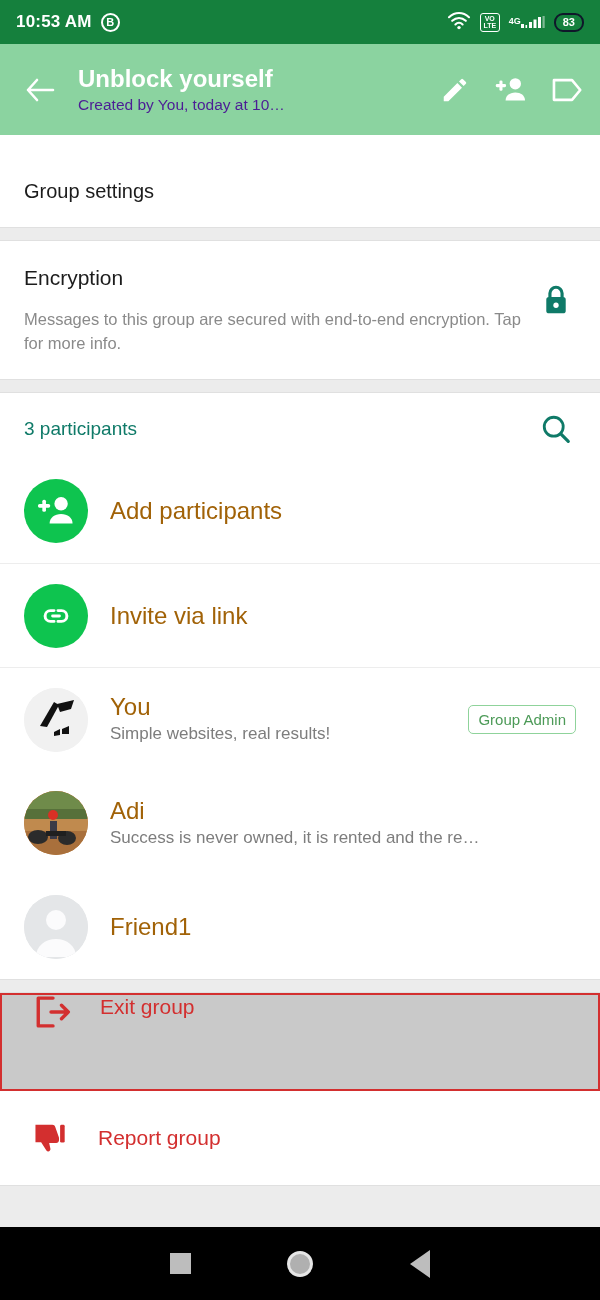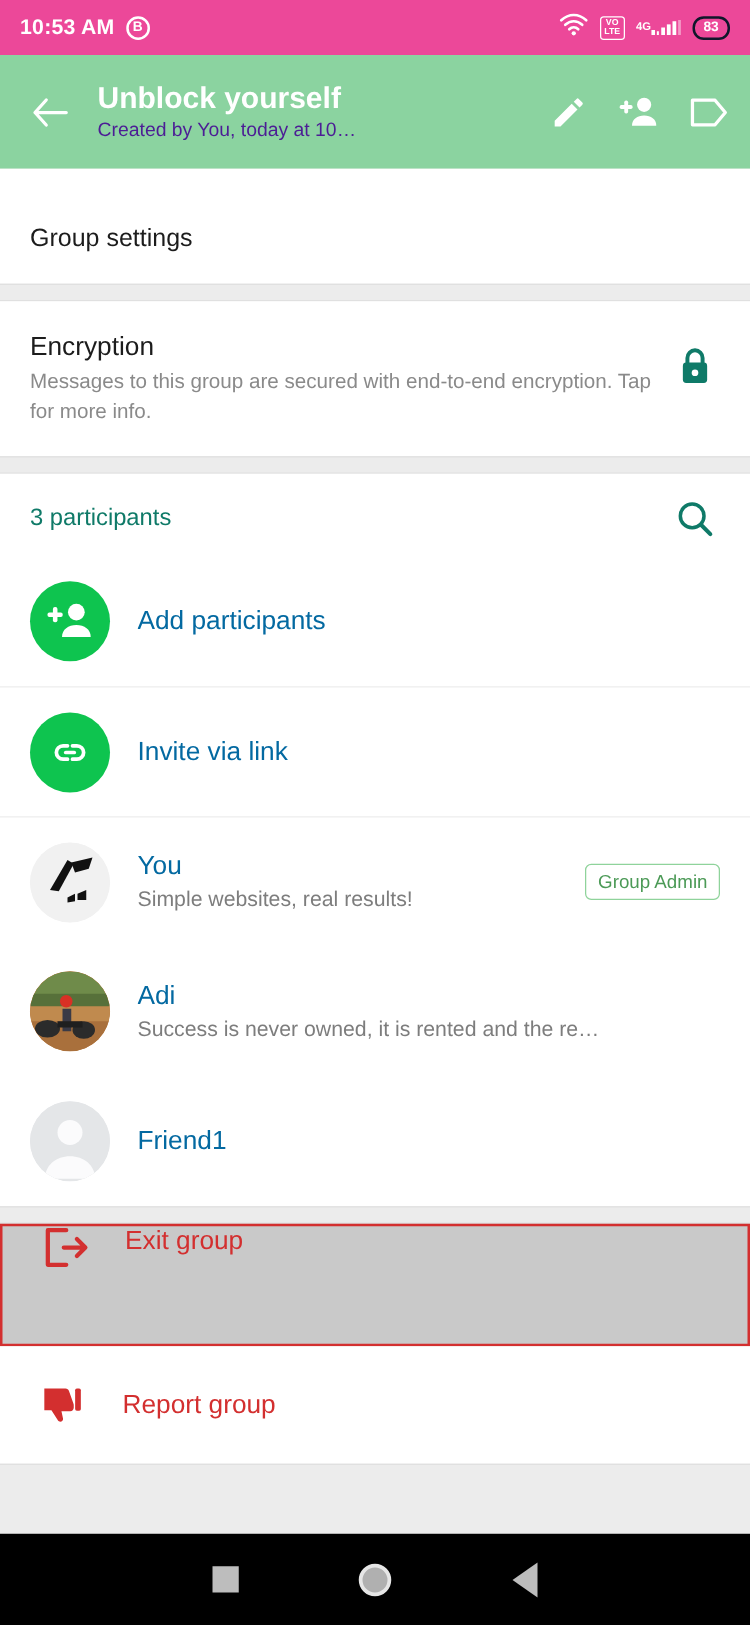--- a/index.html
+++ b/index.html
@@ -6,21 +6,21 @@
   html, body {
     width:600px; height:1300px;
     font-family:"Liberation Sans", sans-serif;
     background:#ffffff;
     overflow:hidden;
   }
   #screen { width:600px; height:1300px; position:relative; display:flex; flex-direction:column; }
 
   
   .statusbar {
-    height:44px; background:#ec4899; color:#fff;
+    height:44px; background:#15803d; color:#fff;
     display:flex; align-items:center; justify-content:space-between;
     padding:0 16px; flex:0 0 44px;
   }
   .sb-left { display:flex; align-items:center; gap:9px; }
   .sb-time { font-size:17px; font-weight:bold; letter-spacing:.2px; }
   .sb-right { display:flex; align-items:center; gap:9px; }
   .ico-wa-b {
     width:19px; height:19px; border:2px solid #fff; border-radius:50%;
     display:flex; align-items:center; justify-content:center;
     font-size:11px; font-weight:bold; line-height:1;
@@ -53,34 +53,34 @@
   .content { flex:1 1 auto; background:#ececec; overflow:hidden; }
   .card { background:#fff; }
   .gap { height:14px; background:#ececec; border-top:1px solid #e0e0e0; border-bottom:1px solid #e0e0e0; }
 
   .group-settings { height:92px; display:flex; align-items:center; padding:0 24px; }
   .group-settings .lbl { font-size:20px; color:#1c1c1c;margin-top:20px; }
 
   .encryption { display:flex; align-items:center; padding:22px 24px 24px; }
   .enc-text { flex:1 1 auto; }
   .enc-title { font-size:21px; color:#1c1c1c; line-height:30px; }
-  .enc-desc { font-size:16.5px; color:#8a8a8a; line-height:24px; margin-top:0; }
+  .enc-desc { font-size:16.5px; color:#8a8a8a; line-height:24px; margin-top:14px; }
   .enc-lock { flex:0 0 40px; display:flex; align-items:center; justify-content:center; padding-bottom:18px; }
 
   .part-header { display:flex; align-items:center; padding:16px 24px 10px; }
   .part-count { flex:1 1 auto; font-size:19px; color:#0f7a68; }
   .search-btn { width:40px; height:40px; display:flex; align-items:center; justify-content:center; }
 
   .row { display:flex; align-items:center; padding:0 24px; height:104px; }
   .row.divline { border-top:1px solid #ededed; }
   .avatar { width:64px; height:64px; border-radius:50%; flex:0 0 64px; overflow:hidden;
             display:flex; align-items:center; justify-content:center; position:relative; }
   .av-green { background:#0ec44f; }
   .row-body { flex:1 1 auto; min-width:0; padding-left:22px; }
-  .row-title { font-size:21px; color:#0369a1; line-height:28px; white-space:nowrap; overflow:hidden; }
+  .row-title { font-size:24px; color:#a16207; line-height:28px; white-space:nowrap; overflow:hidden; }
   .row-sub { font-size:17px; color:#7d7d7d; line-height:25px; white-space:nowrap; overflow:hidden; text-overflow:ellipsis; }
   .badge {
     flex:0 0 auto; border:1.4px solid #8fd39b; border-radius:5px; color:#4c9a57;
     font-size:15px; padding:5px 9px; line-height:17px; background:#fff;
   }
 
   
   .av-logo { background:#f1f1f1; }
   .av-logo svg { width:64px; height:64px; }
   .av-photo { background:#b5763c; }

